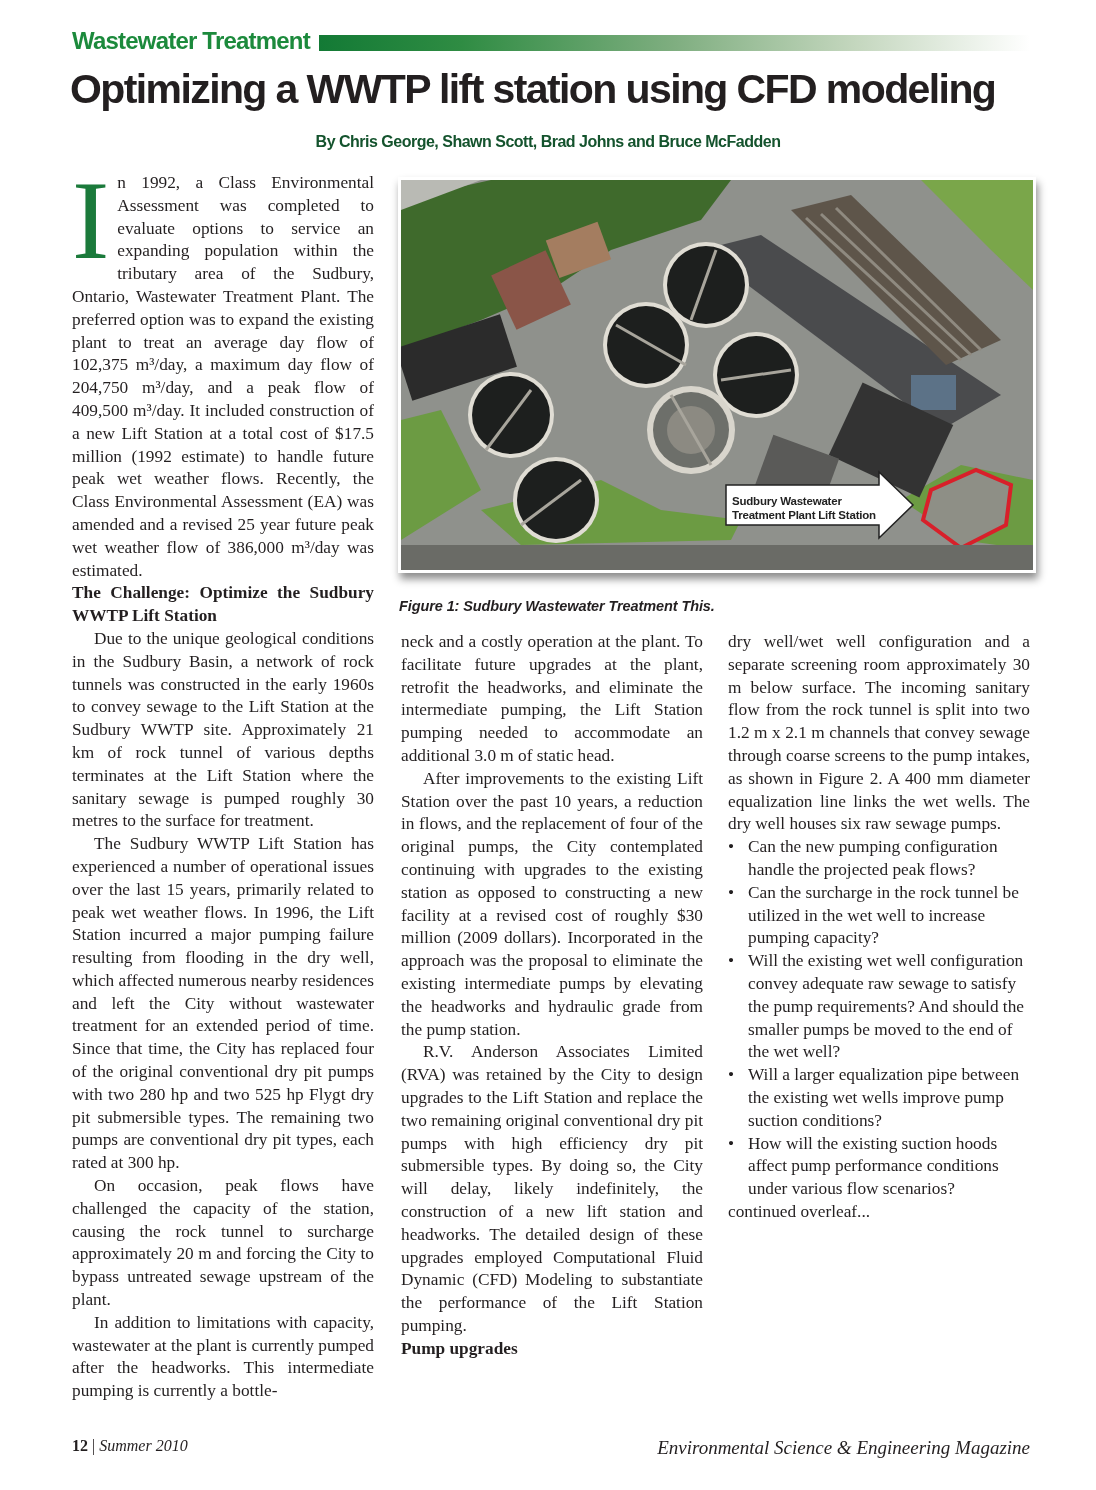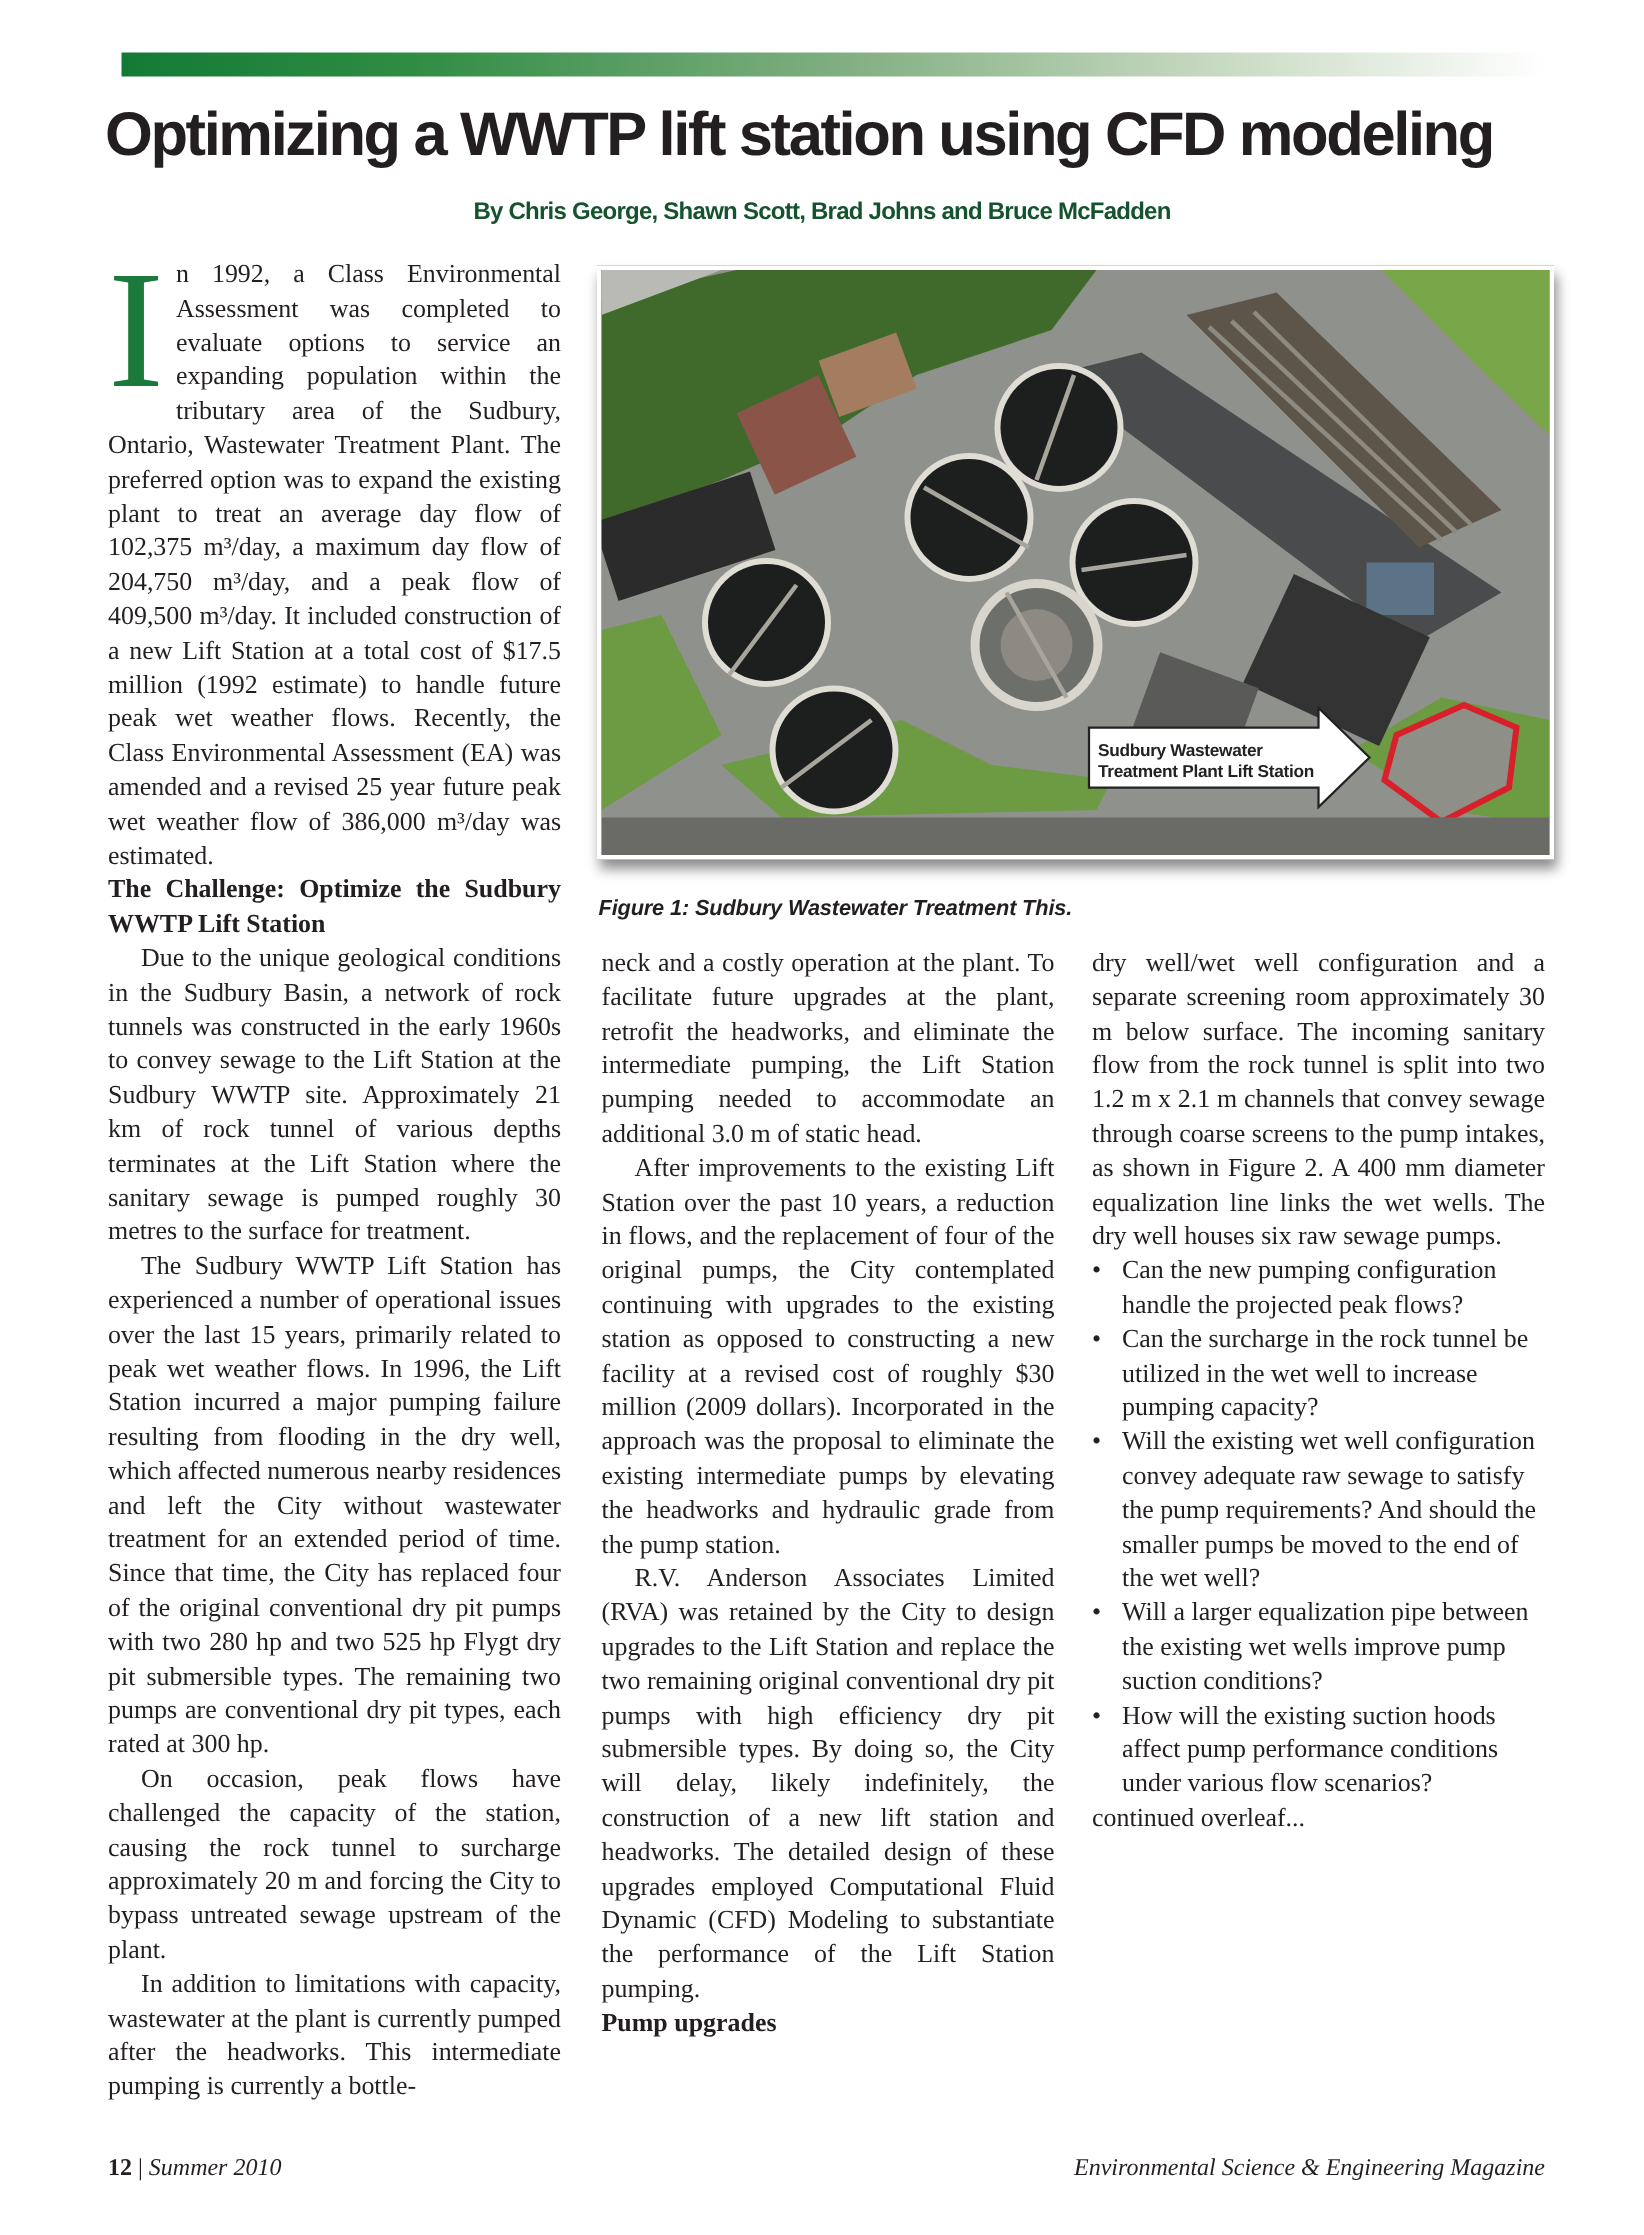--- a/index.html
+++ b/index.html
@@ -30,26 +30,27 @@
   .continued { }
 
   .figure { position: absolute; left: 398px; top: 177px; width: 632px; height: 390px; box-shadow: 2px 6px 8px rgba(0,0,0,0.45); border: 3px solid #ffffff; overflow: hidden; background: #c2410c; }
   .figure svg { display: block; }
   .callout-label { position: absolute; left: 331px; top: 314px; width: 180px; font-family: "Liberation Sans", sans-serif; font-weight: bold; font-size: 11.5px; line-height: 14px; color: #222; letter-spacing: -0.2px; }
   .caption { position: absolute; left: 399px; top: 598px; font-family: "Liberation Sans", sans-serif; font-style: italic; font-weight: bold; font-size: 14.5px; color: #231f20; letter-spacing: -0.1px; }
 
   .footer-left { position: absolute; left: 72px; top: 1437px; font-family: "Liberation Serif", serif; font-size: 16px; }
   .footer-left b { font-weight: bold; }
   .footer-left i { font-style: italic; }
-  .footer-right { position: absolute; right: 66px; top: 1437px; font-family: "Liberation Serif", serif; font-style: italic; font-size: 16px; }
+  .footer-right { position: absolute; right: 66px; top: 1437px; font-family: "Liberation Serif", serif; font-style: italic; font-size: 19px; }
 </style>
 </head>
 <body>
 
 <div class="section-header">
+  <span class="section-label">Wastewater Treatment</span>
   <span class="section-bar"></span>
 </div>
 
 <h1 class="headline">Optimizing a WWTP lift station using CFD modeling</h1>
 <div class="byline"><span>By Chris George, Shawn Scott, Brad Johns and Bruce McFadden</span></div>
 
 <div class="figure">
   <svg width="632" height="390" viewBox="0 0 632 390">
 
     <rect x="0" y="0" width="632" height="390" fill="#8f918c"></rect>

